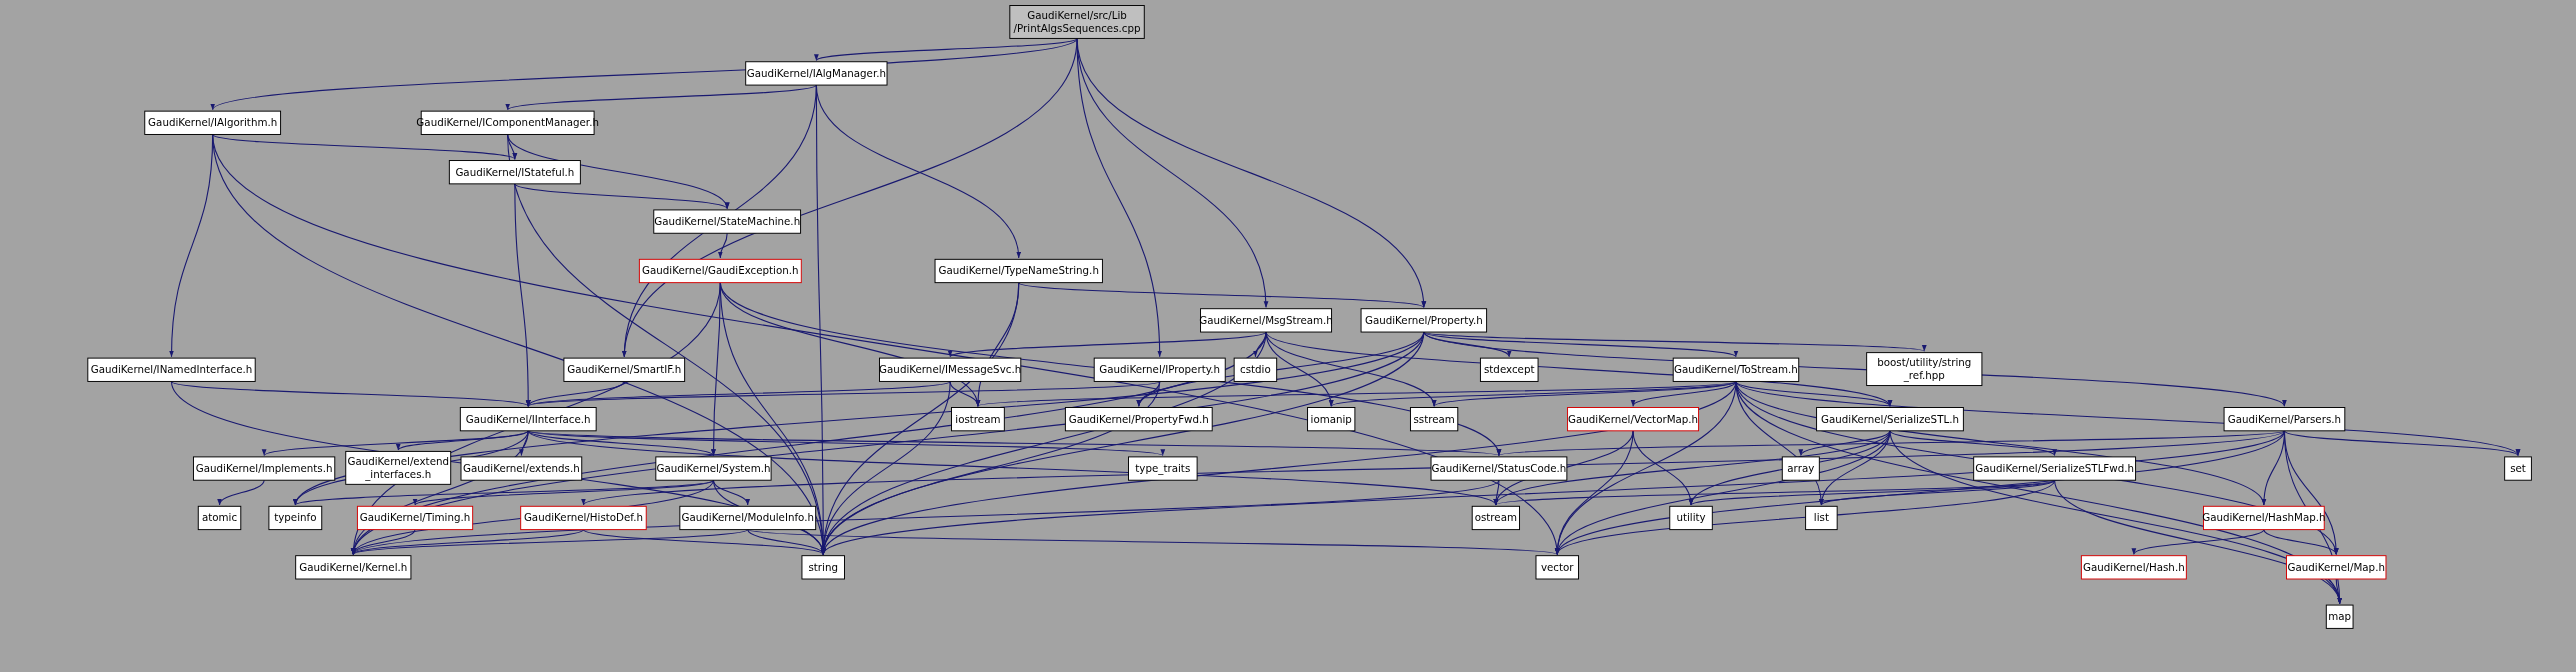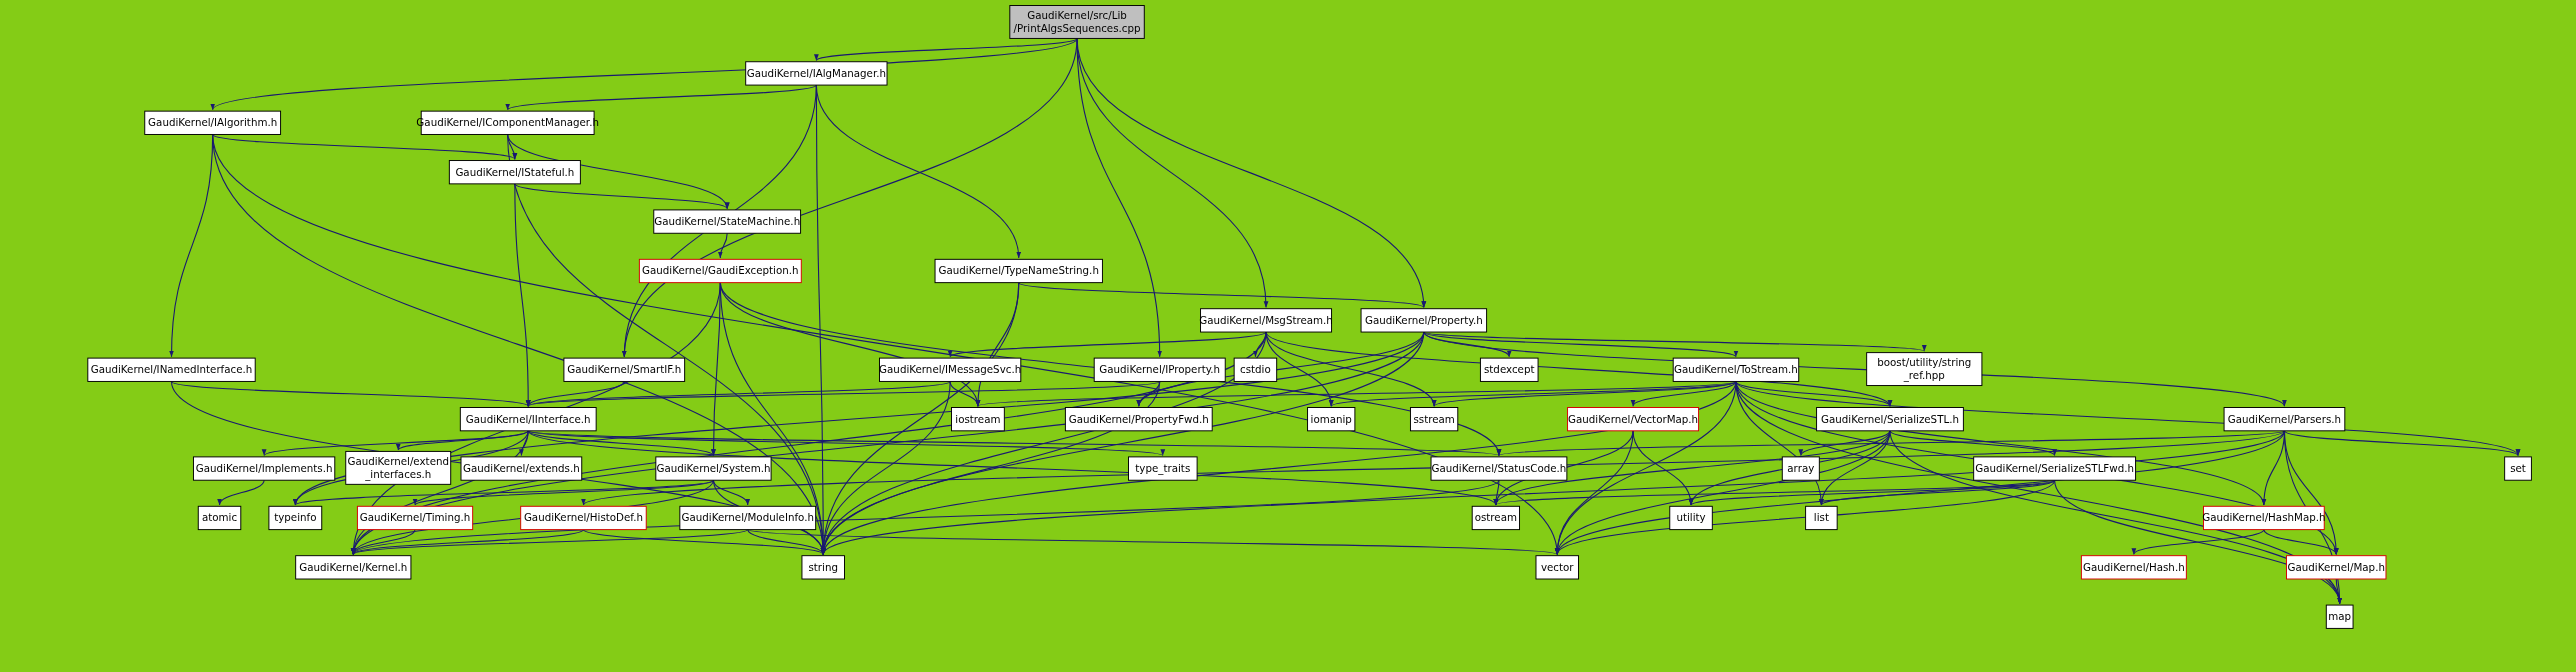--- a/index.html
+++ b/index.html
@@ -5,21 +5,21 @@
   html, body {
     margin: 0;
     padding: 0;
     background: #ffffff;
     font-family: "DejaVu Sans", "Liberation Sans", sans-serif;
   }
   .graph-wrap {
     position: relative;
     width: 2576px;
     height: 673px;
-    background: #84cc16;
+    background: #a3a3a3;
     overflow: hidden;
   }
   svg { display: block; }
   .node rect { stroke-width: 1.4px; }
   .node { cursor: pointer; }
   .node text {
     font-family: "DejaVu Sans", "Liberation Sans", sans-serif;
     font-size: 15px;
   }
   .edge { fill: none; stroke-width: 1.6px; }

